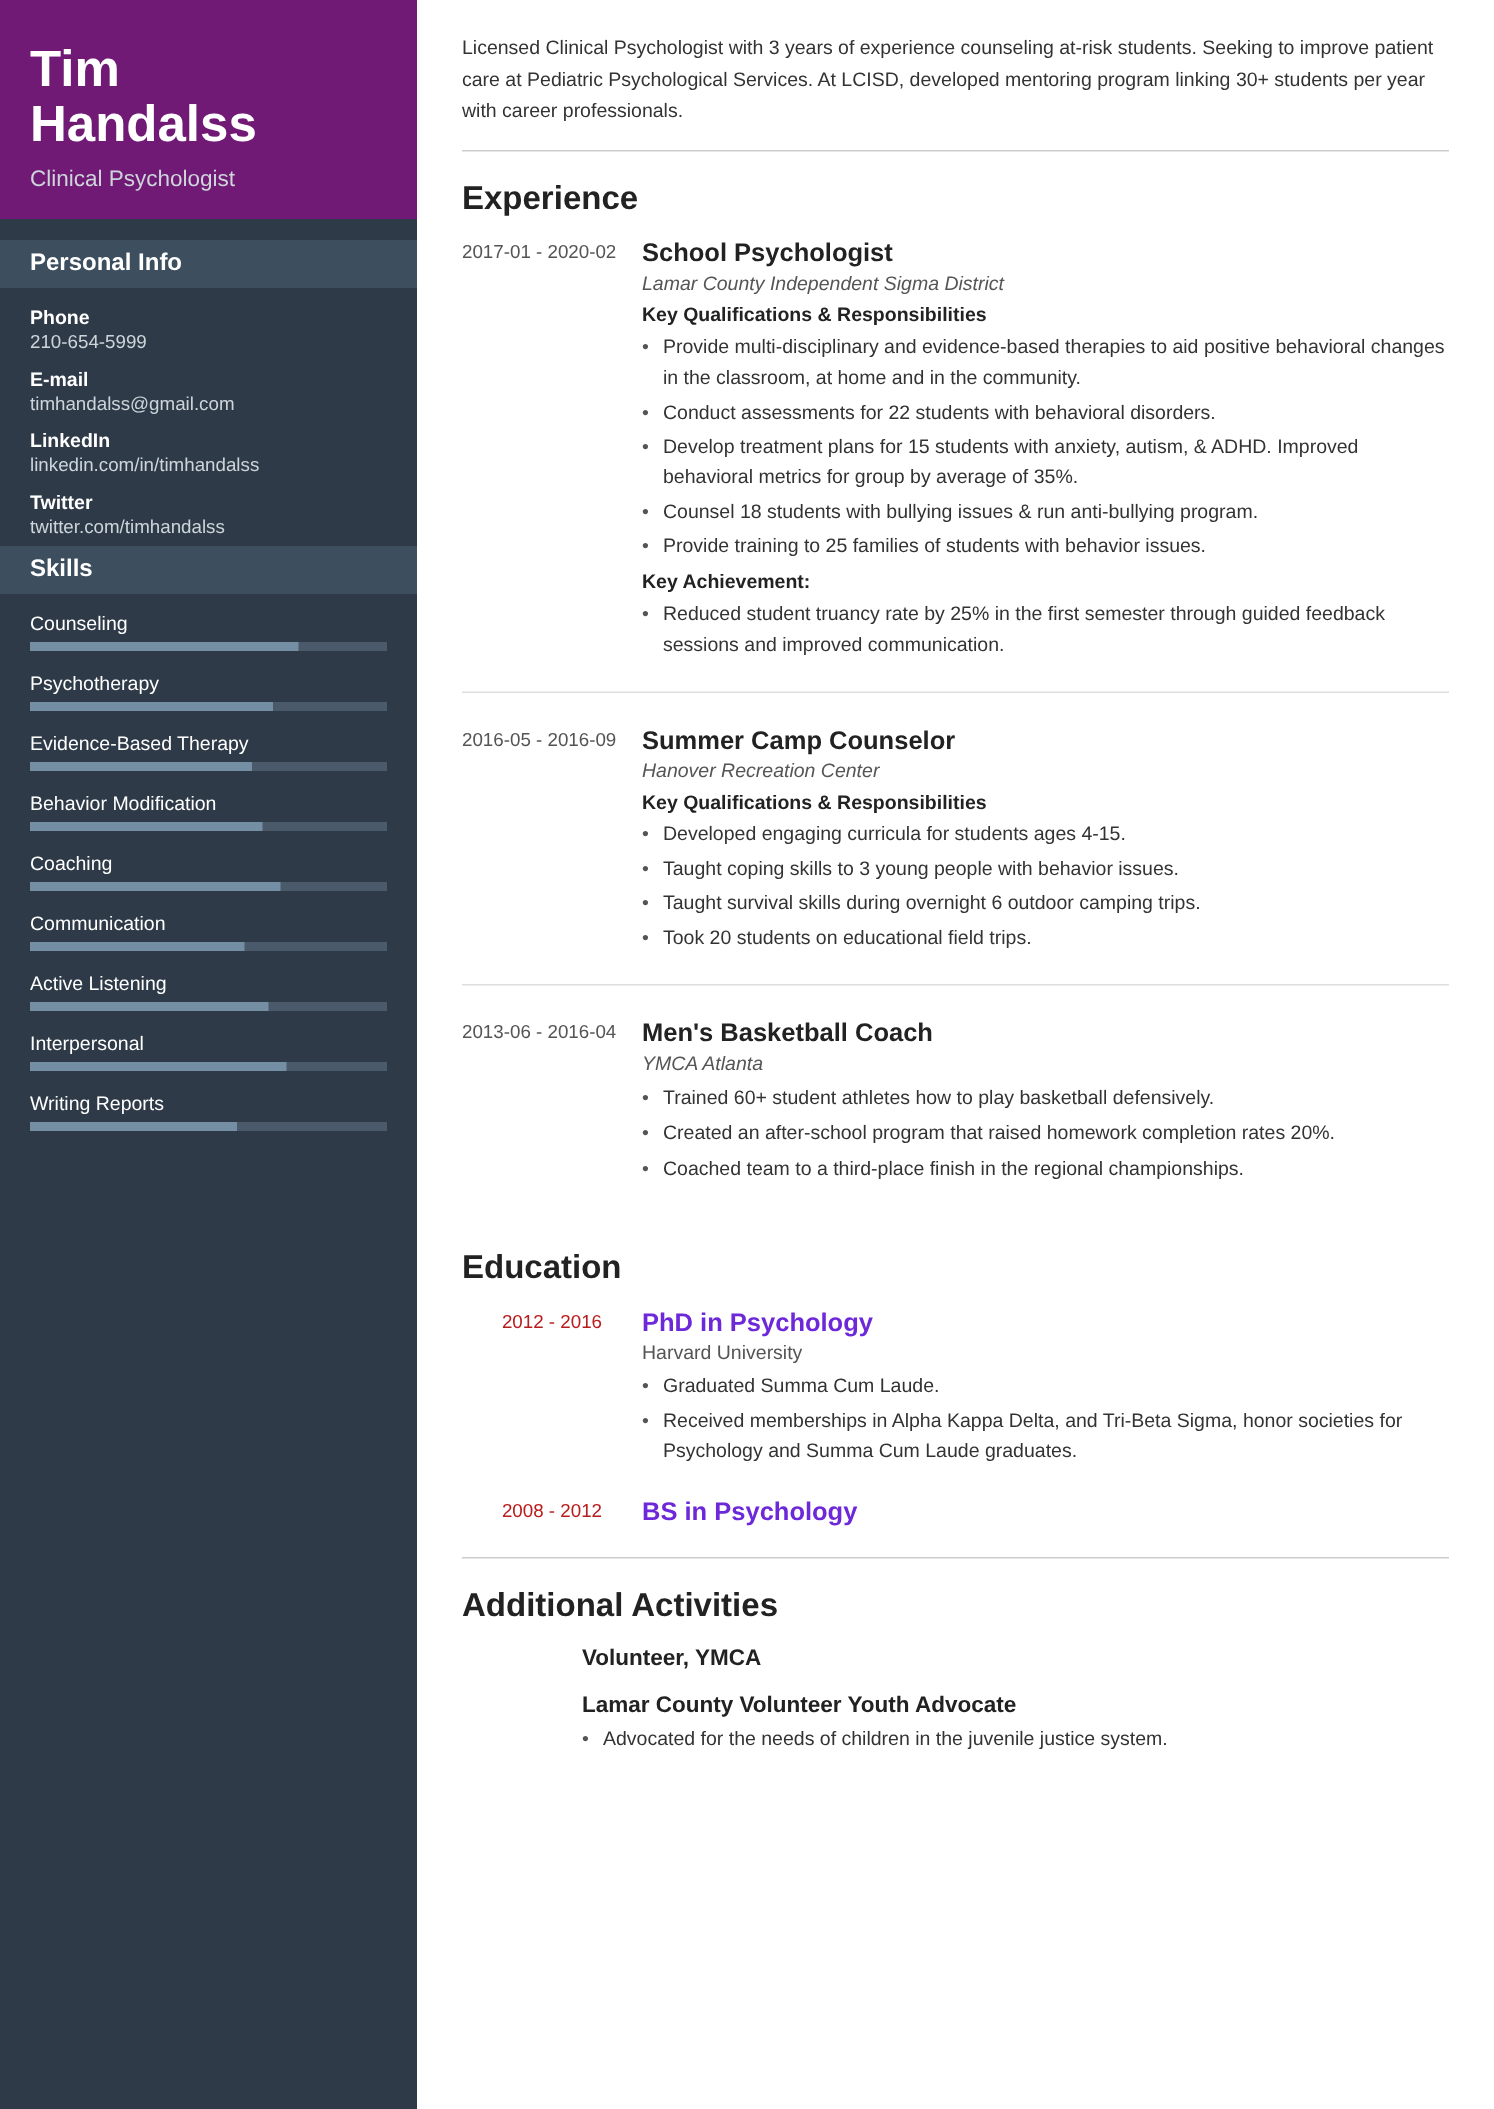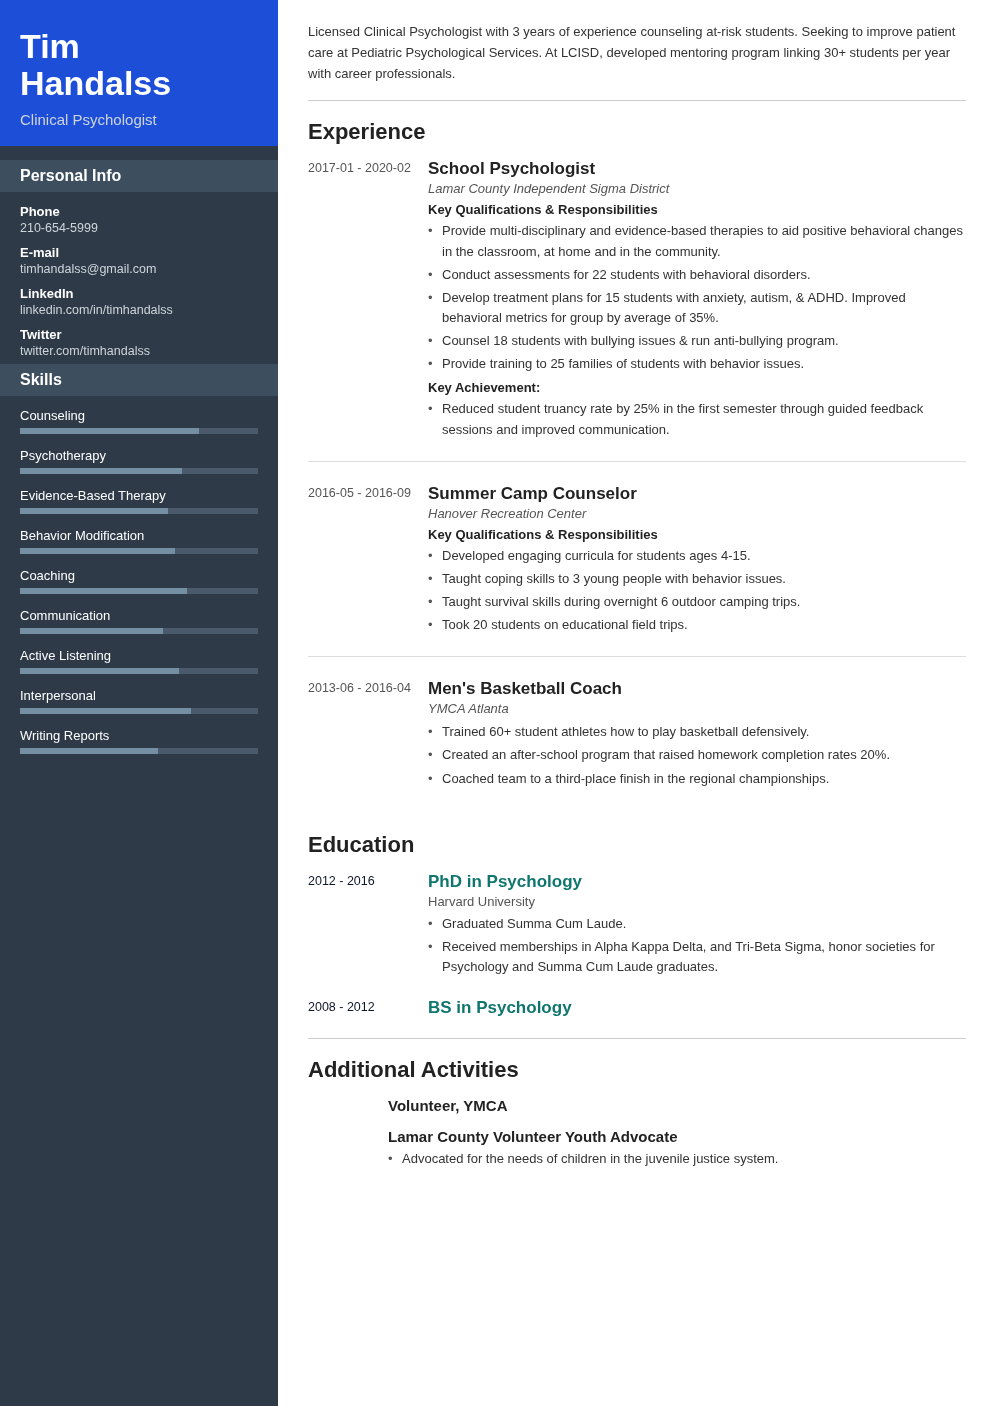--- a/index.html
+++ b/index.html
@@ -13,21 +13,21 @@
       display: flex;
     }
     .sidebar {
       width: 278px;
       background: #2e3a47;
       color: #fff;
       flex-shrink: 0;
       padding: 0 0 30px 0;
     }
     .sidebar-header {
-      background: #1d4ed8;
+      background: #701a75;
       padding: 28px 20px 18px 20px;
     }
     .sidebar-header h1 {
       font-size: 34px;
       font-weight: 900;
       line-height: 1.1;
       color: #fff;
     }
     .sidebar-header .title {
       font-size: 15px;
@@ -154,31 +154,32 @@
       left: 0;
       color: #555;
     }
     .edu-item {
       display: flex;
       margin-bottom: 18px;
     }
     .edu-date {
       width: 120px;
       flex-shrink: 0;
-      color: #0f172a;
+      color: #b91c1c;
       font-size: 12.5px;
       padding-top: 2px;
+      text-align: center;
     }
     .edu-content {
       flex: 1;
     }
     .edu-degree {
       font-size: 17px;
       font-weight: 700;
-      color: #0f766e;
+      color: #6d28d9;
       margin-bottom: 2px;
     }
     .edu-school {
       color: #555;
       font-size: 13px;
       margin-bottom: 5px;
     }
     .activities-section {
       border-top: 1px solid #ccc;
       margin-top: 10px;

